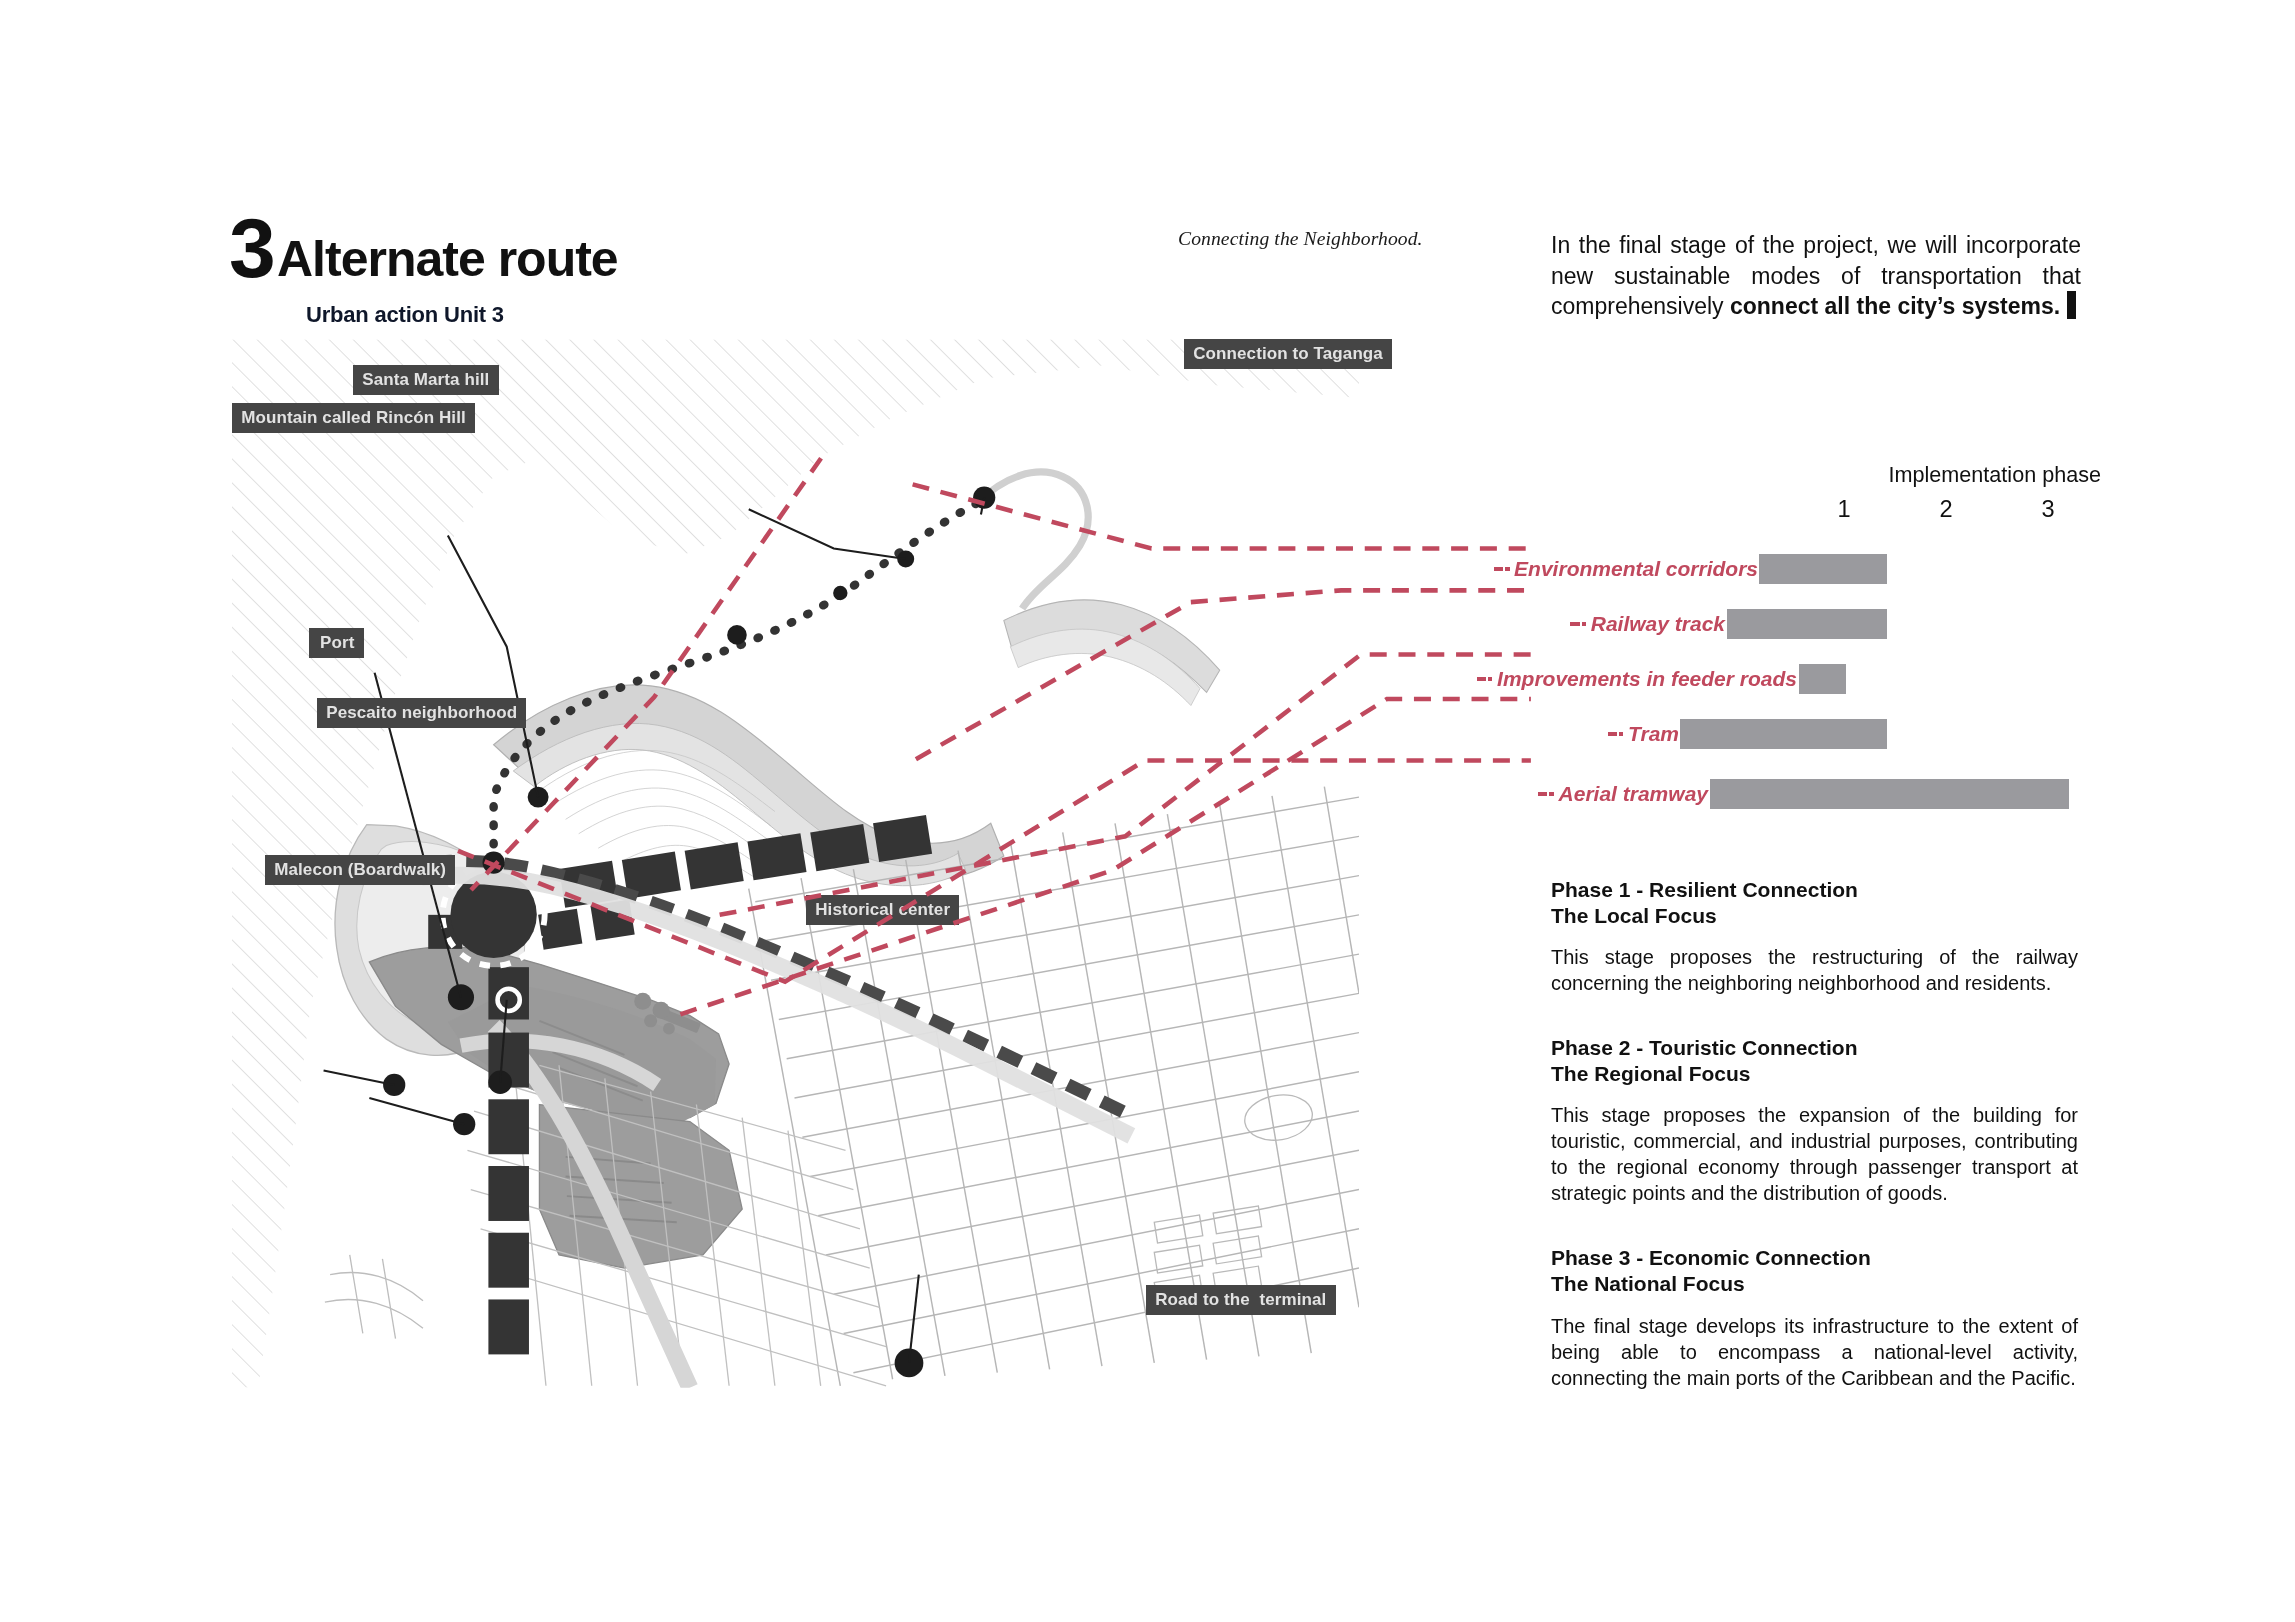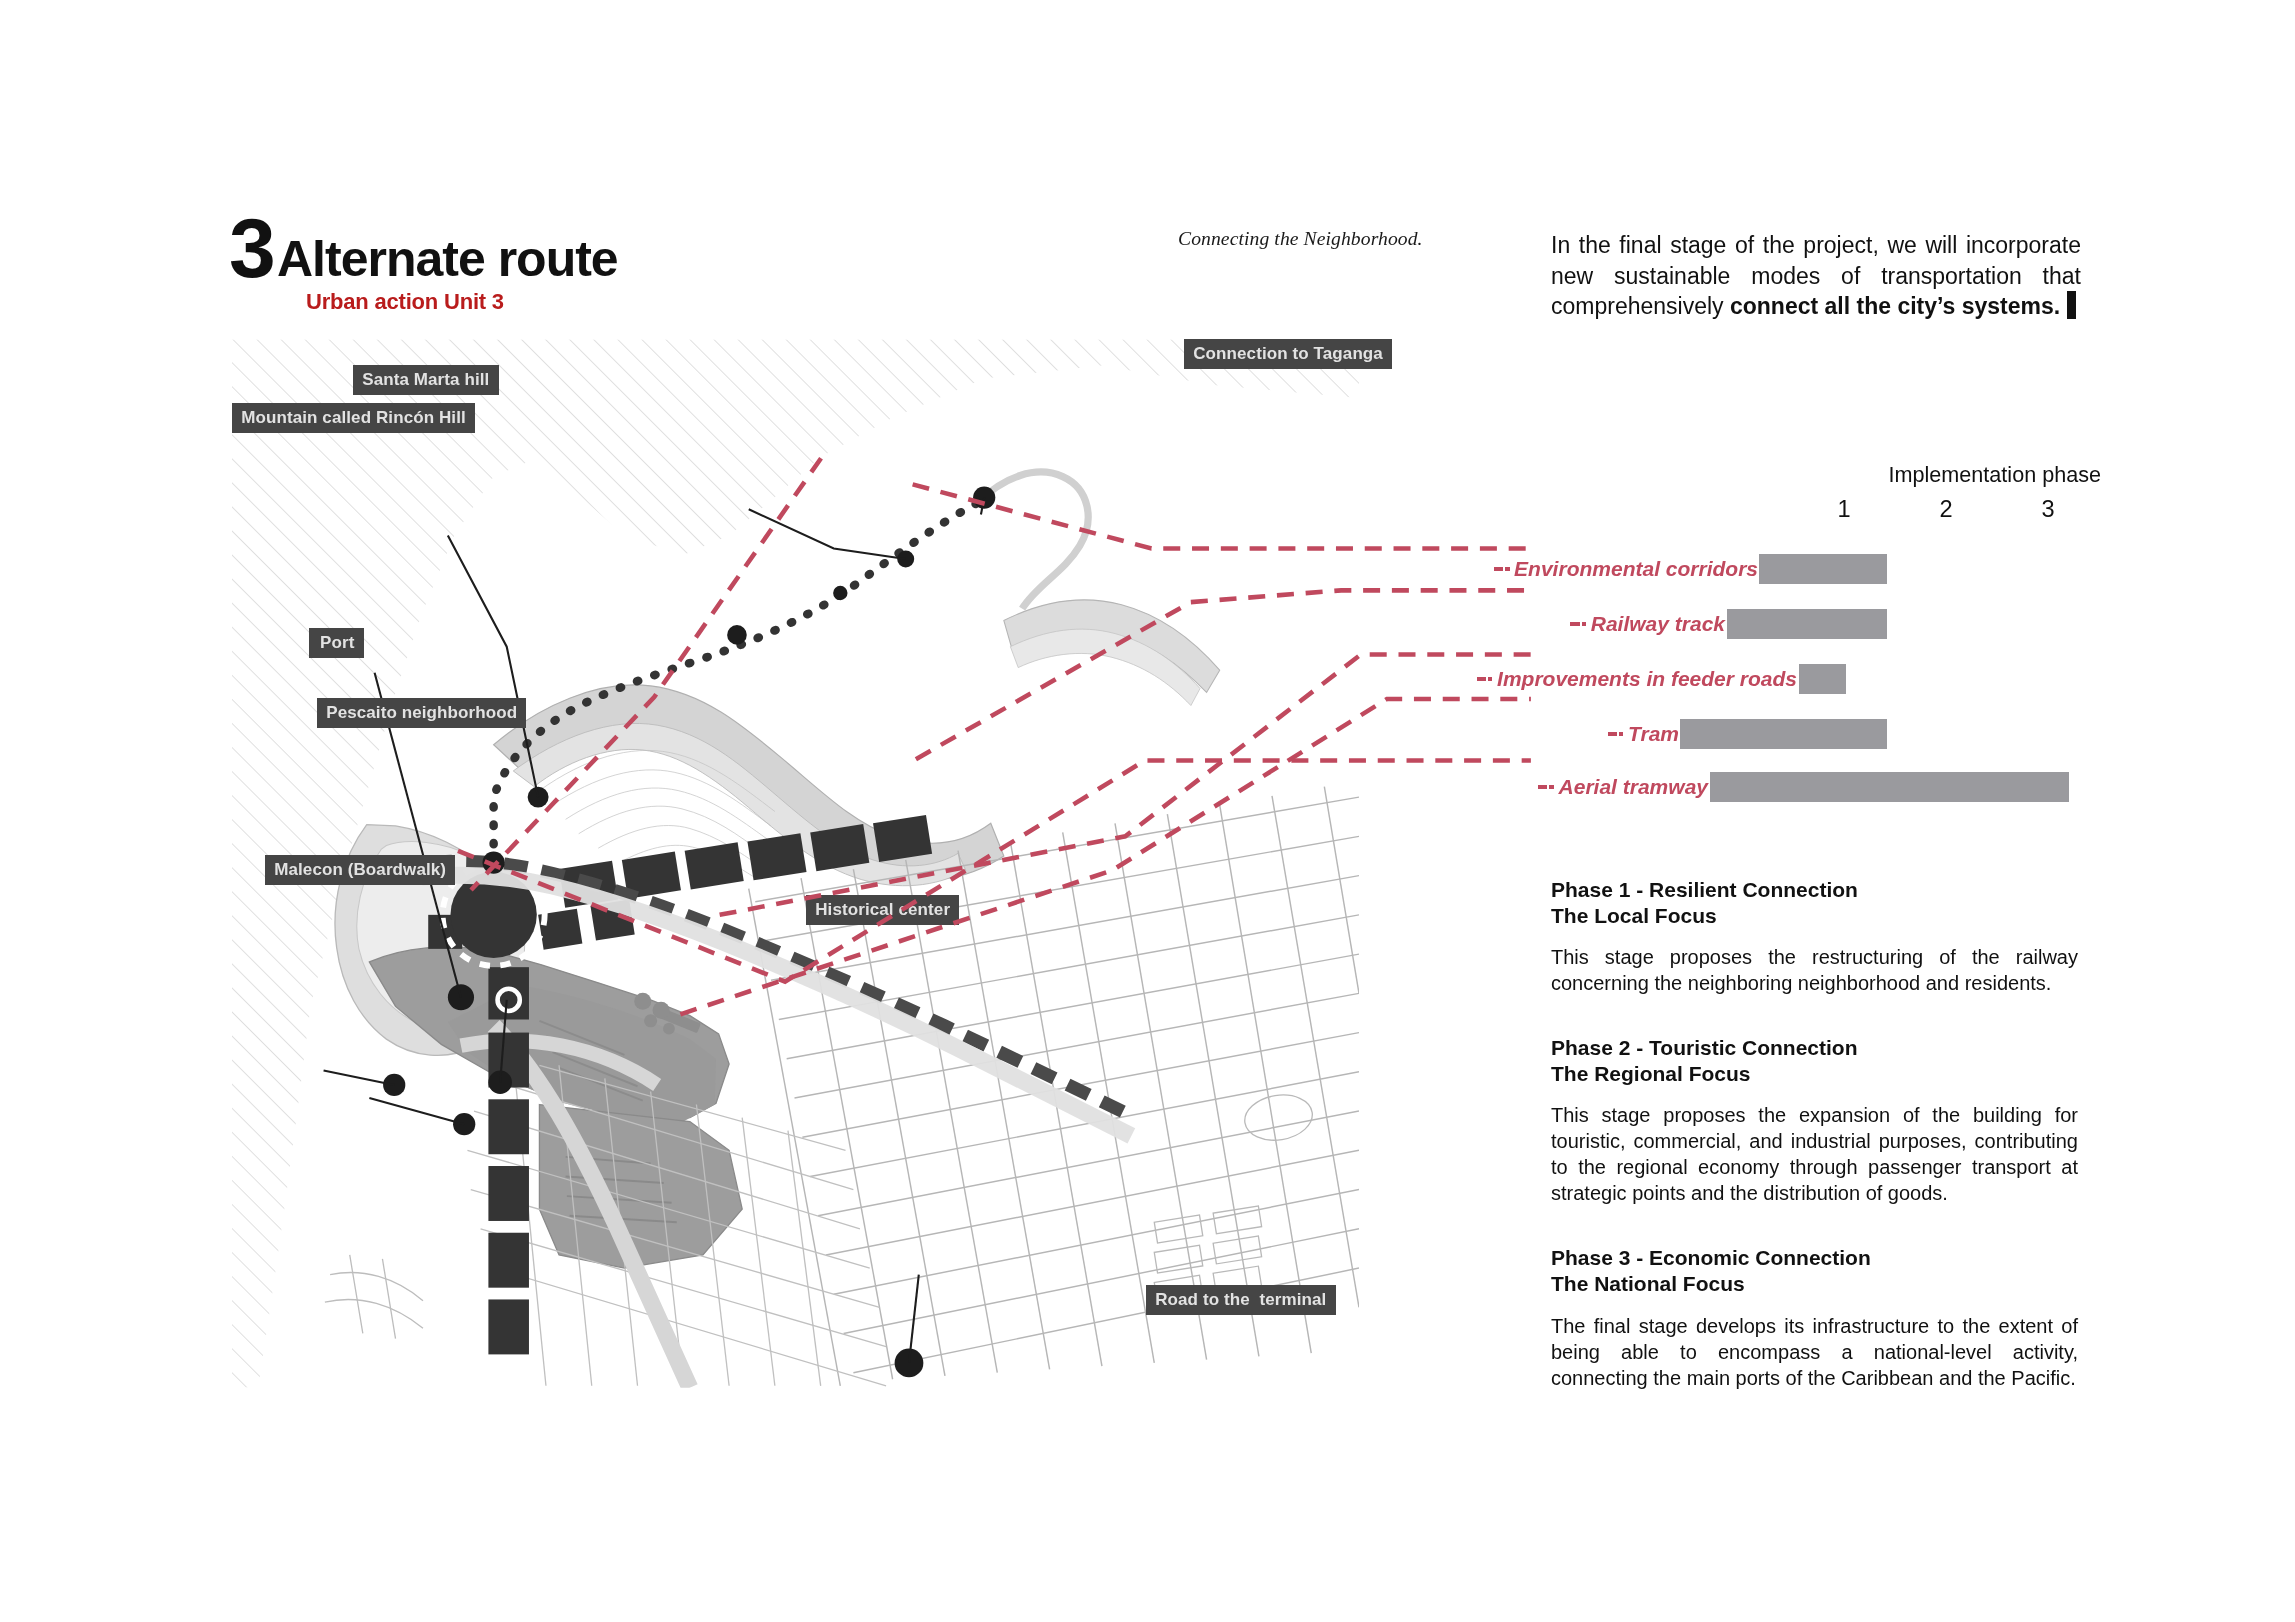--- a/index.html
+++ b/index.html
@@ -6,22 +6,22 @@
   body{width:2295px;height:1623px;position:relative;overflow:hidden;
        font-family:"Liberation Sans",sans-serif;color:#1a1a1a;}
 
   
   #title-block{position:absolute;left:229px;top:215px;}
   #title-row{display:flex;align-items:flex-end;}
   #title-number{font-size:84px;font-weight:700;line-height:0.8;
     letter-spacing:-2.6px;color:#111;font-family:"Liberation Sans",sans-serif;}
   #title-main{font-size:50px;font-weight:700;line-height:0.9;margin-left:3.9px;
     letter-spacing:-1px;color:#111;}
-  #title-sub{font-size:22px;font-weight:600;margin-left:77px;margin-top:7px;
-    letter-spacing:-0.2px;color:#b91c1c;}
+  #title-sub{font-size:22px;font-weight:600;margin-left:77px;margin-top:20px;
+    letter-spacing:-0.2px;color:#0f172a;}
 
   #caption-note{position:absolute;left:1178px;top:228px;font-size:19.6px;
     font-style:italic;color:#1a1a1a;font-family:"Liberation Serif",serif;
     letter-spacing:0.1px;}
 
   
   #intro{position:absolute;left:1551px;top:230px;width:530px;
     font-size:23px;line-height:1.33;text-align:justify;color:#111;
     font-weight:300;}
   #intro b{font-weight:700;}
@@ -369,21 +369,21 @@
 
   <div class="gantt-row" style="top:257px;">
     <div class="gantt-label" style="right:422px;">
         <span class="gantt-dash"></span>
         <span class="gantt-dash2"></span>
         <span>Tram</span>
       </div>
     <div class="gantt-bar" style="left:155px;width:207px;"></div>
   </div>
 
-  <div class="gantt-row" style="top:310px;text-align:right;">
+  <div class="gantt-row" style="top:317px;text-align:right;">
     <div class="gantt-label" style="right:393px;">
         <span class="gantt-dash"></span>
         <span class="gantt-dash2"></span>
         <span>Aerial tramway</span>
       </div>
     <div class="gantt-bar" style="left:185px;width:359px;"></div>
   </div>
 </div>
 
 <div id="phase-text">

